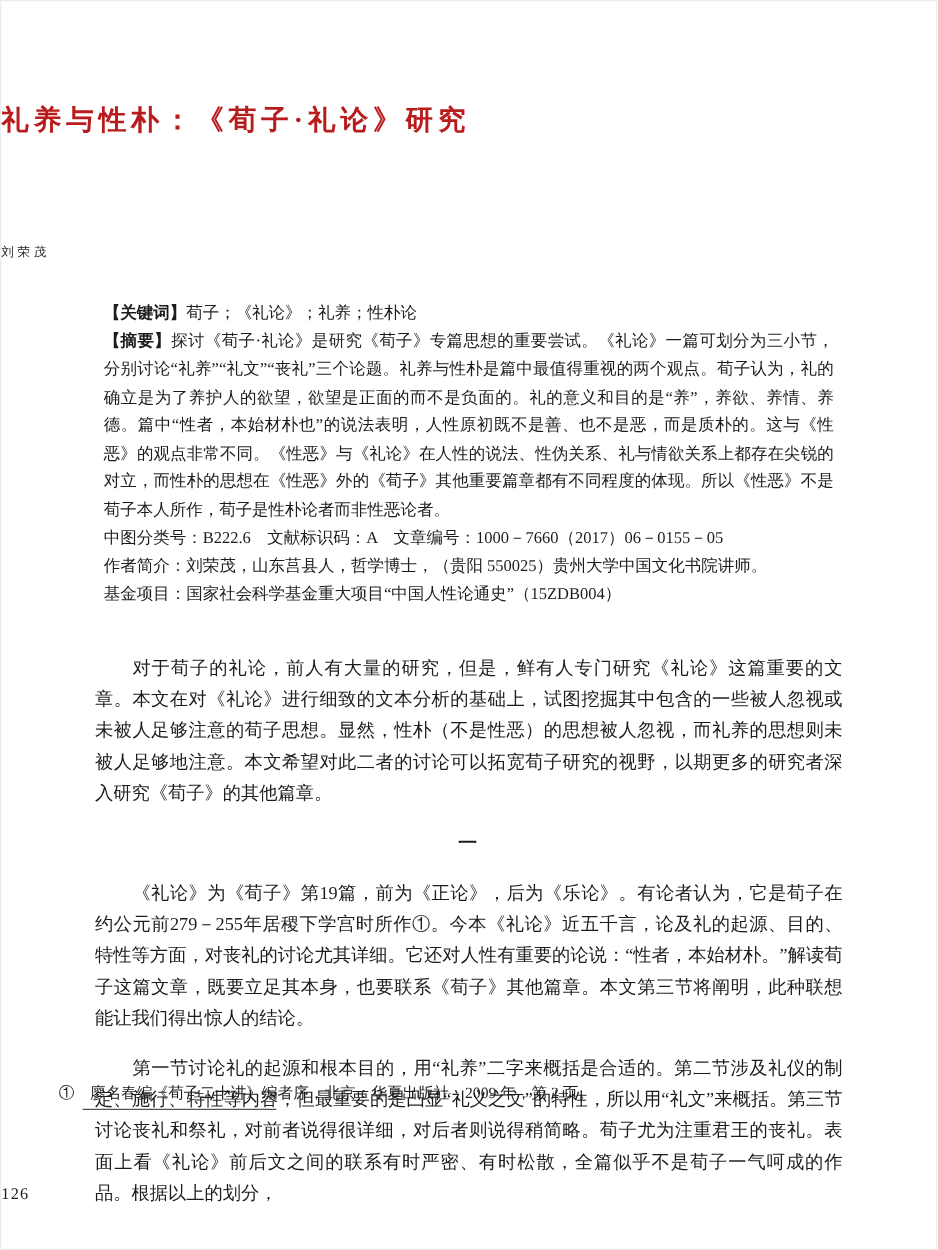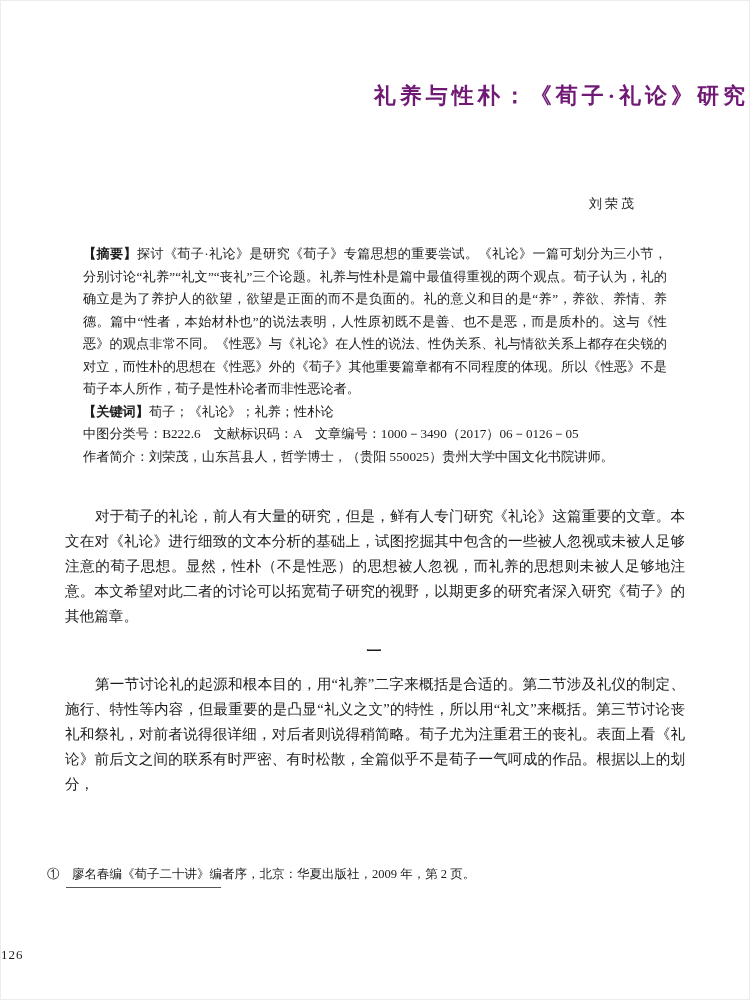--- a/index.html
+++ b/index.html
@@ -15,31 +15,31 @@
     margin: 0 auto;
     background: #ffffff;
     border: 1px solid #ececec;
     font-family: "Liberation Serif", "DejaVu Serif", serif;
     color: #1c1c1c;
     overflow: hidden;
   }
   .title {
     margin: 0;
     padding-top: 80px;
-    text-align: right;
+    text-align: left;
     font-size: 22px;
     font-weight: 700;
     letter-spacing: 4px;
-    color: #701a75;
+    color: #b91c1c;
   }
   .author {
     margin-top: 84px;
     padding-right: 112px;
-    text-align: right;
-    font-size: 13px;
+    text-align: left;
+    font-size: 10px;
     letter-spacing: 3px;
   }
   .front-matter {
     margin: 30px 82px 0 82px;
     font-size: 13.2px;
     line-height: 22.5px;
     text-align: justify;
   }
   .front-matter p {
     margin: 0;
@@ -50,21 +50,21 @@
   }
   .meta-block {
   }
   .body-text {
     margin: 36px 60px 0 60px;
     font-size: 14.6px;
     line-height: 25px;
     text-align: justify;
   }
   .body-text p {
-    margin: 4px;
+    margin: 15px;
     text-indent: 2.05em;
   }
   .section-heading {
     margin: 10px 0 8px 0;
     text-align: center;
     font-size: 15px;
     font-weight: 700;
     letter-spacing: 2px;
   }
   .footnote-rule {
@@ -95,36 +95,38 @@
 </head>
 <body>
 
 <div class="page">
 
   <h1 class="title">礼养与性朴：《荀子·礼论》研究</h1>
 
   <div class="author">刘荣茂</div>
 
   <div class="front-matter">
+    <p><span class="keywords-label">【关键词】</span><span>荀子；《礼论》；礼养；性朴论</span></p>
+
     <p><span class="abstract-label">【摘要】</span><span>探讨《荀子·礼论》是研究《荀子》专篇思想的重要尝试。《礼论》一篇可划分为三小节，分别讨论“礼养”“礼文”“丧礼”三个论题。礼养与性朴是篇中最值得重视的两个观点。荀子认为，礼的确立是为了养护人的欲望，欲望是正面的而不是负面的。礼的意义和目的是“养”，养欲、养情、养德。篇中“性者，本始材朴也”的说法表明，人性原初既不是善、也不是恶，而是质朴的。这与《性恶》的观点非常不同。《性恶》与《礼论》在人性的说法、性伪关系、礼与情欲关系上都存在尖锐的对立，而性朴的思想在《性恶》外的《荀子》其他重要篇章都有不同程度的体现。所以《性恶》不是荀子本人所作，荀子是性朴论者而非性恶论者。</span></p>
 
-    <p><span class="keywords-label">【关键词】</span><span>荀子；《礼论》；礼养；性朴论</span></p>
-
-    <p>中图分类号：B222.6　文献标识码：A　文章编号：1000－3490（2017）06－0126－05</p>
+    <p>中图分类号：B222.6　文献标识码：A　文章编号：1000－7660（2017）06－0155－05</p>
 
     <div class="meta-block">
       <p>作者简介：刘荣茂，山东莒县人，哲学博士，（贵阳 550025）贵州大学中国文化书院讲师。</p>
+      <p>基金项目：国家社会科学基金重大项目“中国人性论通史”（15ZDB004）</p>
     </div>
   </div>
 
   <div class="body-text">
     <p>对于荀子的礼论，前人有大量的研究，但是，鲜有人专门研究《礼论》这篇重要的文章。本文在对《礼论》进行细致的文本分析的基础上，试图挖掘其中包含的一些被人忽视或未被人足够注意的荀子思想。显然，性朴（不是性恶）的思想被人忽视，而礼养的思想则未被人足够地注意。本文希望对此二者的讨论可以拓宽荀子研究的视野，以期更多的研究者深入研究《荀子》的其他篇章。</p>
 
     <div class="section-heading">一</div>
 
+    <p>《礼论》为《荀子》第19篇，前为《正论》，后为《乐论》。有论者认为，它是荀子在约公元前279－255年居稷下学宫时所作①。今本《礼论》近五千言，论及礼的起源、目的、特性等方面，对丧礼的讨论尤其详细。它还对人性有重要的论说：“性者，本始材朴。”解读荀子这篇文章，既要立足其本身，也要联系《荀子》其他篇章。本文第三节将阐明，此种联想能让我们得出惊人的结论。</p>
     <p>第一节讨论礼的起源和根本目的，用“礼养”二字来概括是合适的。第二节涉及礼仪的制定、施行、特性等内容，但最重要的是凸显“礼义之文”的特性，所以用“礼文”来概括。第三节讨论丧礼和祭礼，对前者说得很详细，对后者则说得稍简略。荀子尤为注重君王的丧礼。表面上看《礼论》前后文之间的联系有时严密、有时松散，全篇似乎不是荀子一气呵成的作品。根据以上的划分，</p>
   </div>
 
   <div class="footnote-rule"></div>
 
   <div class="footnote">①　廖名春编《荀子二十讲》编者序，北京：华夏出版社，2009 年，第 2 页。</div>
 
   <div class="page-number">126</div>
 
 </div>

